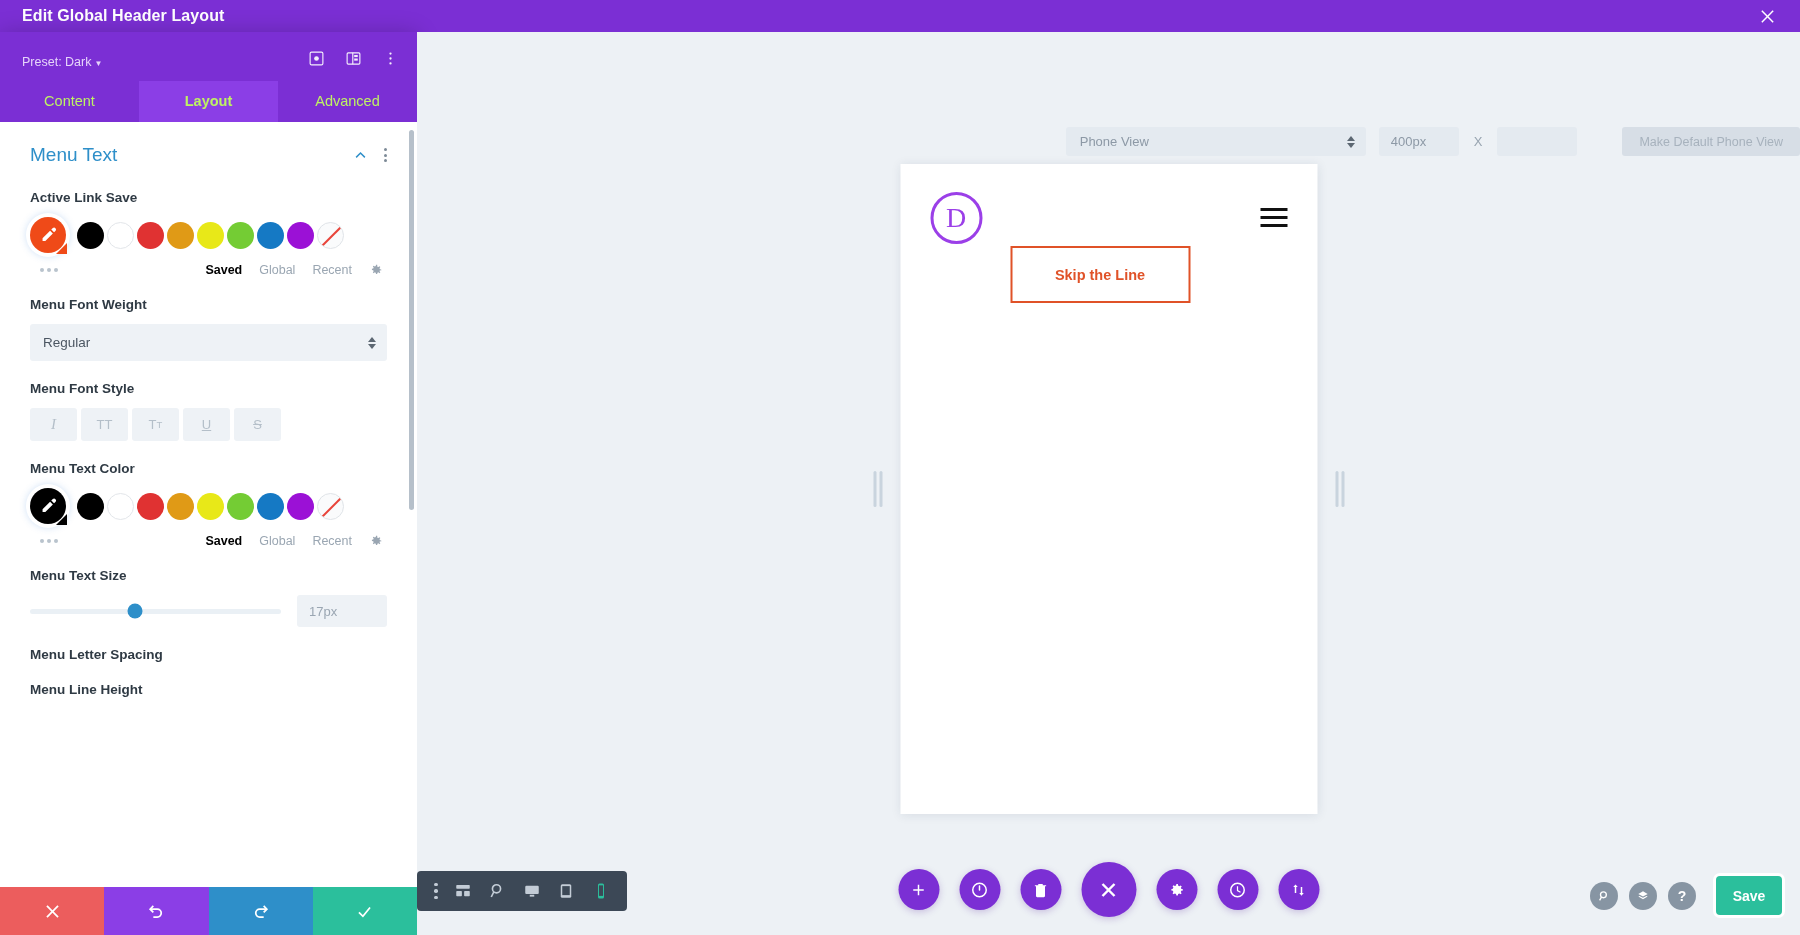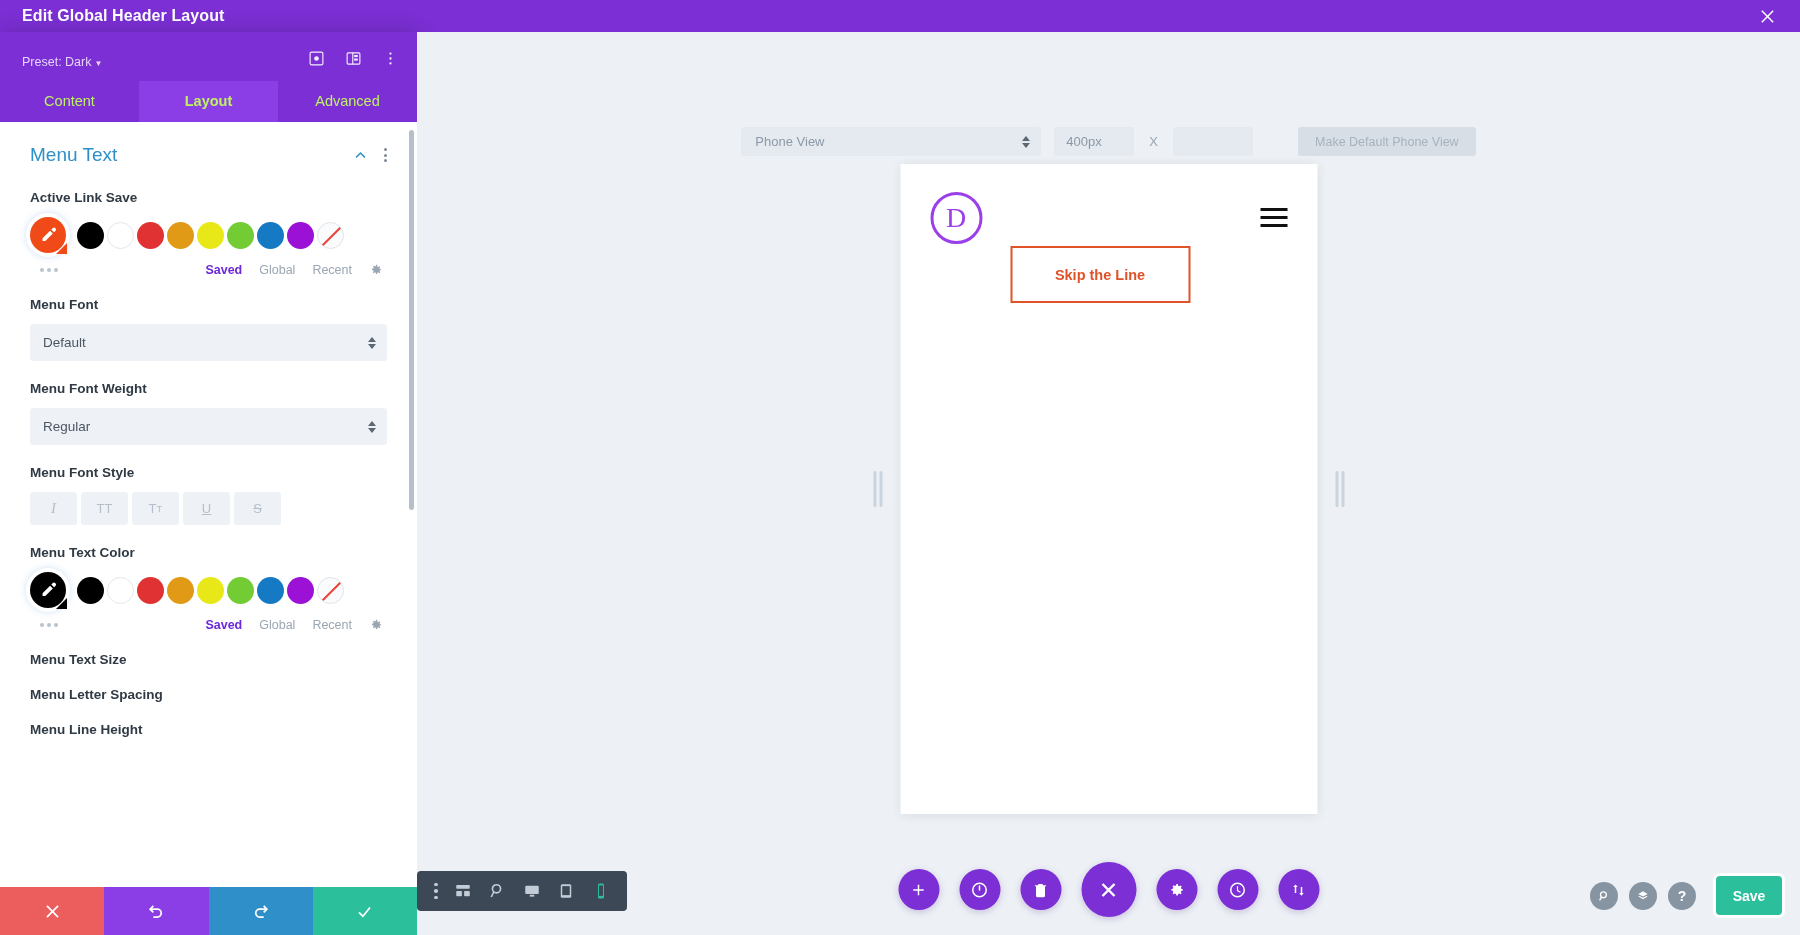--- a/index.html
+++ b/index.html
@@ -98,21 +98,21 @@
     content: ""; position: absolute; left: -3px; top: 12px; width: 34px; height: 2px;
     background: #e8443a; transform: rotate(-45deg);
   }
   .palette-foot {
     display: flex; align-items: center; margin-top: 10px; padding-right: 4px;
   }
   .dots-h { display: flex; gap: 3px; margin-left: 10px; cursor: pointer; }
   .dots-h i { width: 4px; height: 4px; background: #b9c3cd; border-radius: 50%; display: block; }
   .pal-links { margin-left: auto; display: flex; align-items: center; gap: 17px; }
   .pal-link { font-size: 12.5px; color: #9aa6b2; cursor: pointer; }
-  .pal-link.active { color: #6d28d9; font-weight: bold; }
+  .pal-link.active { color: #000000; font-weight: bold; }
   .gear { width: 14px; height: 14px; cursor: pointer; }
   .gear svg { width: 14px; height: 14px; fill: #9aa6b2; }
 
   
   .select {
     position: relative; background: #eef2f6; border-radius: 3px; height: 37px;
     display: flex; align-items: center; padding: 0 28px 0 13px; cursor: pointer;
   }
   .select span { font-size: 13.5px; color: #4b5662; }
   .spin {
@@ -165,21 +165,21 @@
   .pf-redo   { background: #2e8fc9; }
   .pf-save   { background: #2bbf9c; }
 
   
   .canvas {
     position: absolute; left: 417px; top: 32px; width: 1383px; height: 903px;
     background: #edf1f5;
   }
   .vp-toolbar {
     position: absolute; top: 95px; left: 0; width: 100%;
-    display: flex; align-items: center; justify-content: center; gap: 13px;
+    display: flex; align-items: center; justify-content: flex-end; gap: 13px;
   }
   .vp-select {
     width: 300px; height: 29px; background: #e4eaf0; border-radius: 3px;
     display: flex; align-items: center; padding: 0 26px 0 14px; position: relative;
     font-size: 13px; color: #8d99a6; cursor: pointer;
   }
   .vp-num {
     width: 80px; height: 29px; background: #e4eaf0; border-radius: 3px;
     display: flex; align-items: center; padding-left: 12px;
     font-size: 13px; color: #8d99a6; cursor: text;
@@ -360,30 +360,20 @@
               <span class="pal-link">Recent</span>
               <span class="gear">
                 <svg viewBox="0 0 24 24">
                     <path d="M12 8a4 4 0 1 0 0 8 4 4 0 0 0 0-8zm0 6a2 2 0 1 1 0-4 2 2 0 0 1 0 4zM21 13v-2l-2.3-.4a7 7 0 0 0-.7-1.7l1.4-1.9-1.4-1.4-1.9 1.4a7 7 0 0 0-1.7-.7L14 3h-2l-.4 2.3a7 7 0 0 0-1.7.7L8 4.6 6.6 6 8 7.9a7 7 0 0 0-.7 1.7L5 10v2l2.3.4c.2.6.4 1.2.7 1.7L6.6 16 8 17.4l1.9-1.4c.5.3 1.1.5 1.7.7L12 19h2l.4-2.3c.6-.2 1.2-.4 1.7-.7l1.9 1.4 1.4-1.4-1.4-1.9c.3-.5.5-1.1.7-1.7L21 13z"></path>
                   </svg>
               </span>
             </div>
           </div>
         </div>
 
-        <div class="field">
-          <div class="field-label">Menu Font</div>
-          <div class="select">
-            <span>Default</span>
-            <span class="spin">
-                <i class="up"></i>
-                <i class="dn"></i>
-              </span>
-          </div>
-        </div>
 
         <div class="field">
           <div class="field-label">Menu Font Weight</div>
           <div class="select">
             <span>Regular</span>
             <span class="spin">
                 <i class="up"></i>
                 <i class="dn"></i>
               </span>
           </div>
@@ -433,20 +423,26 @@
                 <svg viewBox="0 0 24 24">
                     <path d="M12 8a4 4 0 1 0 0 8 4 4 0 0 0 0-8zm0 6a2 2 0 1 1 0-4 2 2 0 0 1 0 4zM21 13v-2l-2.3-.4a7 7 0 0 0-.7-1.7l1.4-1.9-1.4-1.4-1.9 1.4a7 7 0 0 0-1.7-.7L14 3h-2l-.4 2.3a7 7 0 0 0-1.7.7L8 4.6 6.6 6 8 7.9a7 7 0 0 0-.7 1.7L5 10v2l2.3.4c.2.6.4 1.2.7 1.7L6.6 16 8 17.4l1.9-1.4c.5.3 1.1.5 1.7.7L12 19h2l.4-2.3c.6-.2 1.2-.4 1.7-.7l1.9 1.4 1.4-1.4-1.4-1.9c.3-.5.5-1.1.7-1.7L21 13z"></path>
                   </svg>
               </span>
             </div>
           </div>
         </div>
 
         <div class="field">
           <div class="field-label">Menu Text Size</div>
+          <div class="slider-row">
+            <div class="track">
+              <div class="knob" style="left:42%;"></div>
+            </div>
+            <div class="numbox">17px</div>
+          </div>
         </div>
 
         <div class="field">
           <div class="field-label">Menu Letter Spacing</div>
         </div>
 
         <div class="field">
           <div class="field-label">Menu Line Height</div>
         </div>
 

